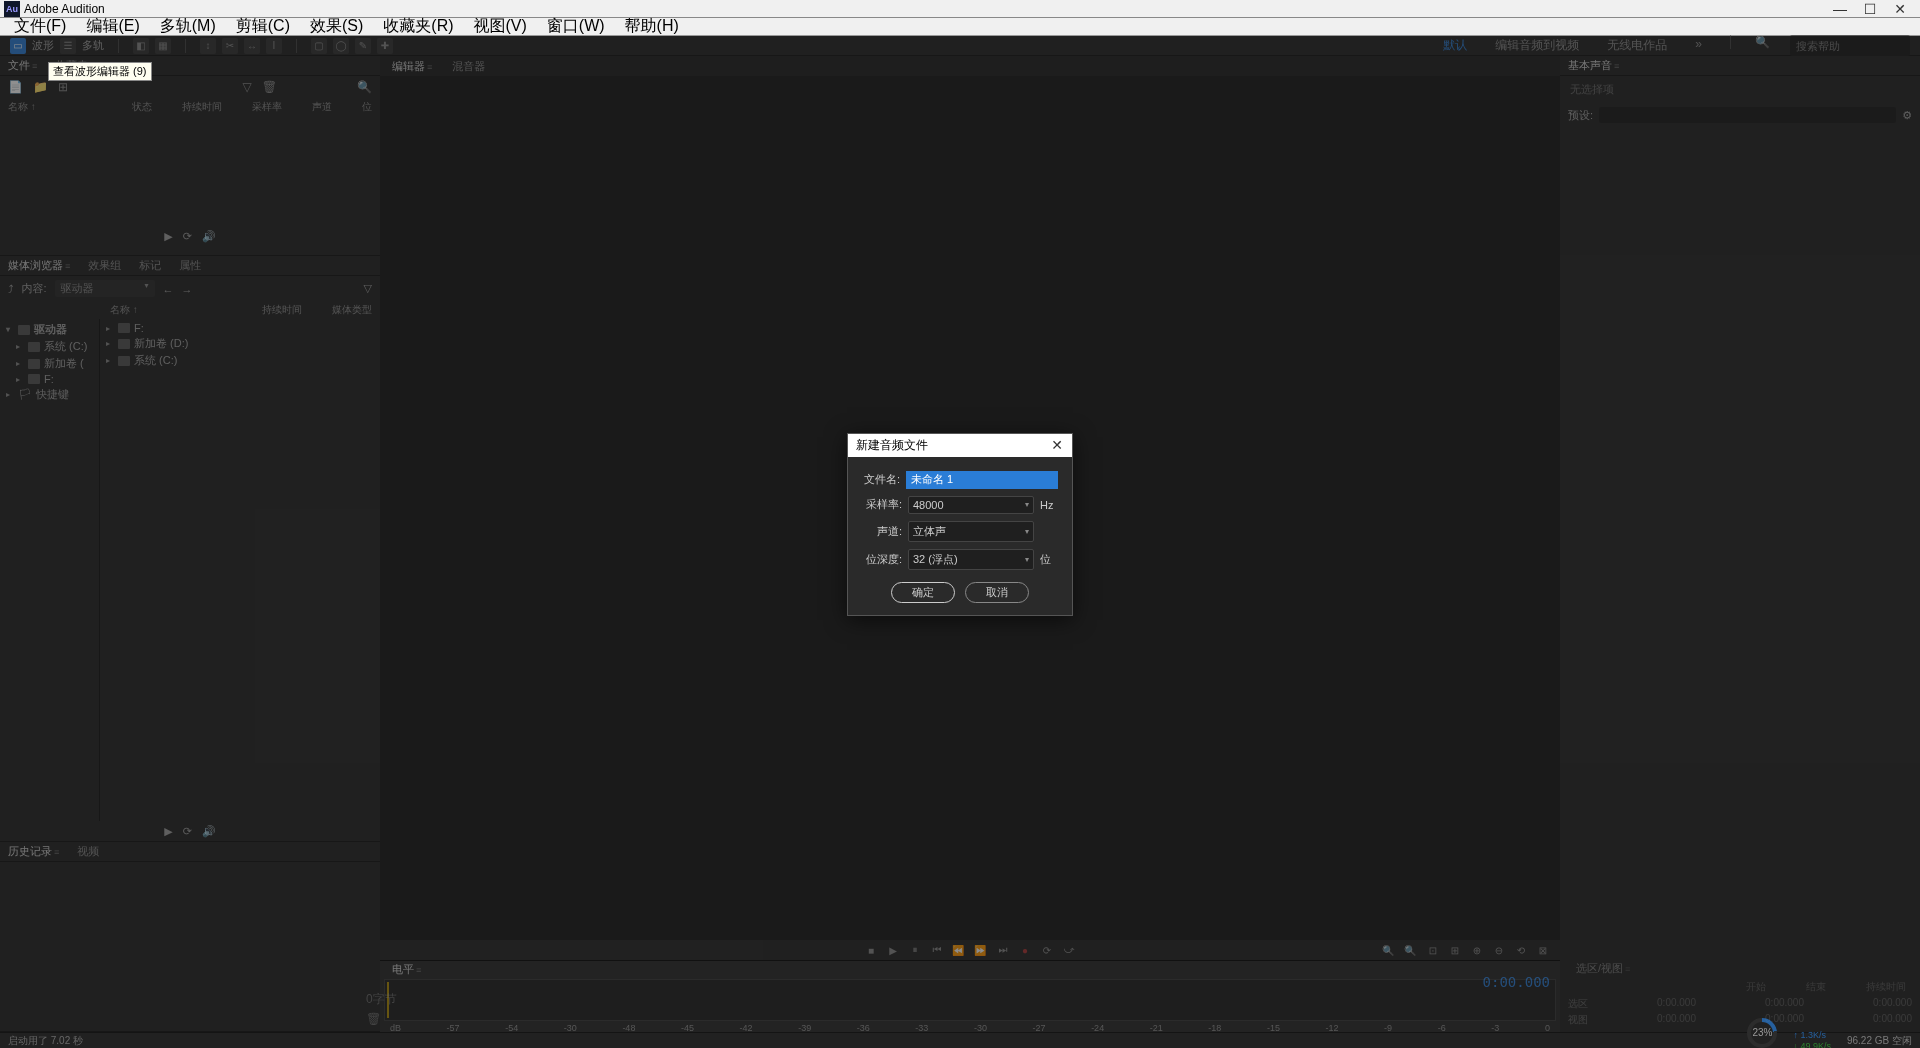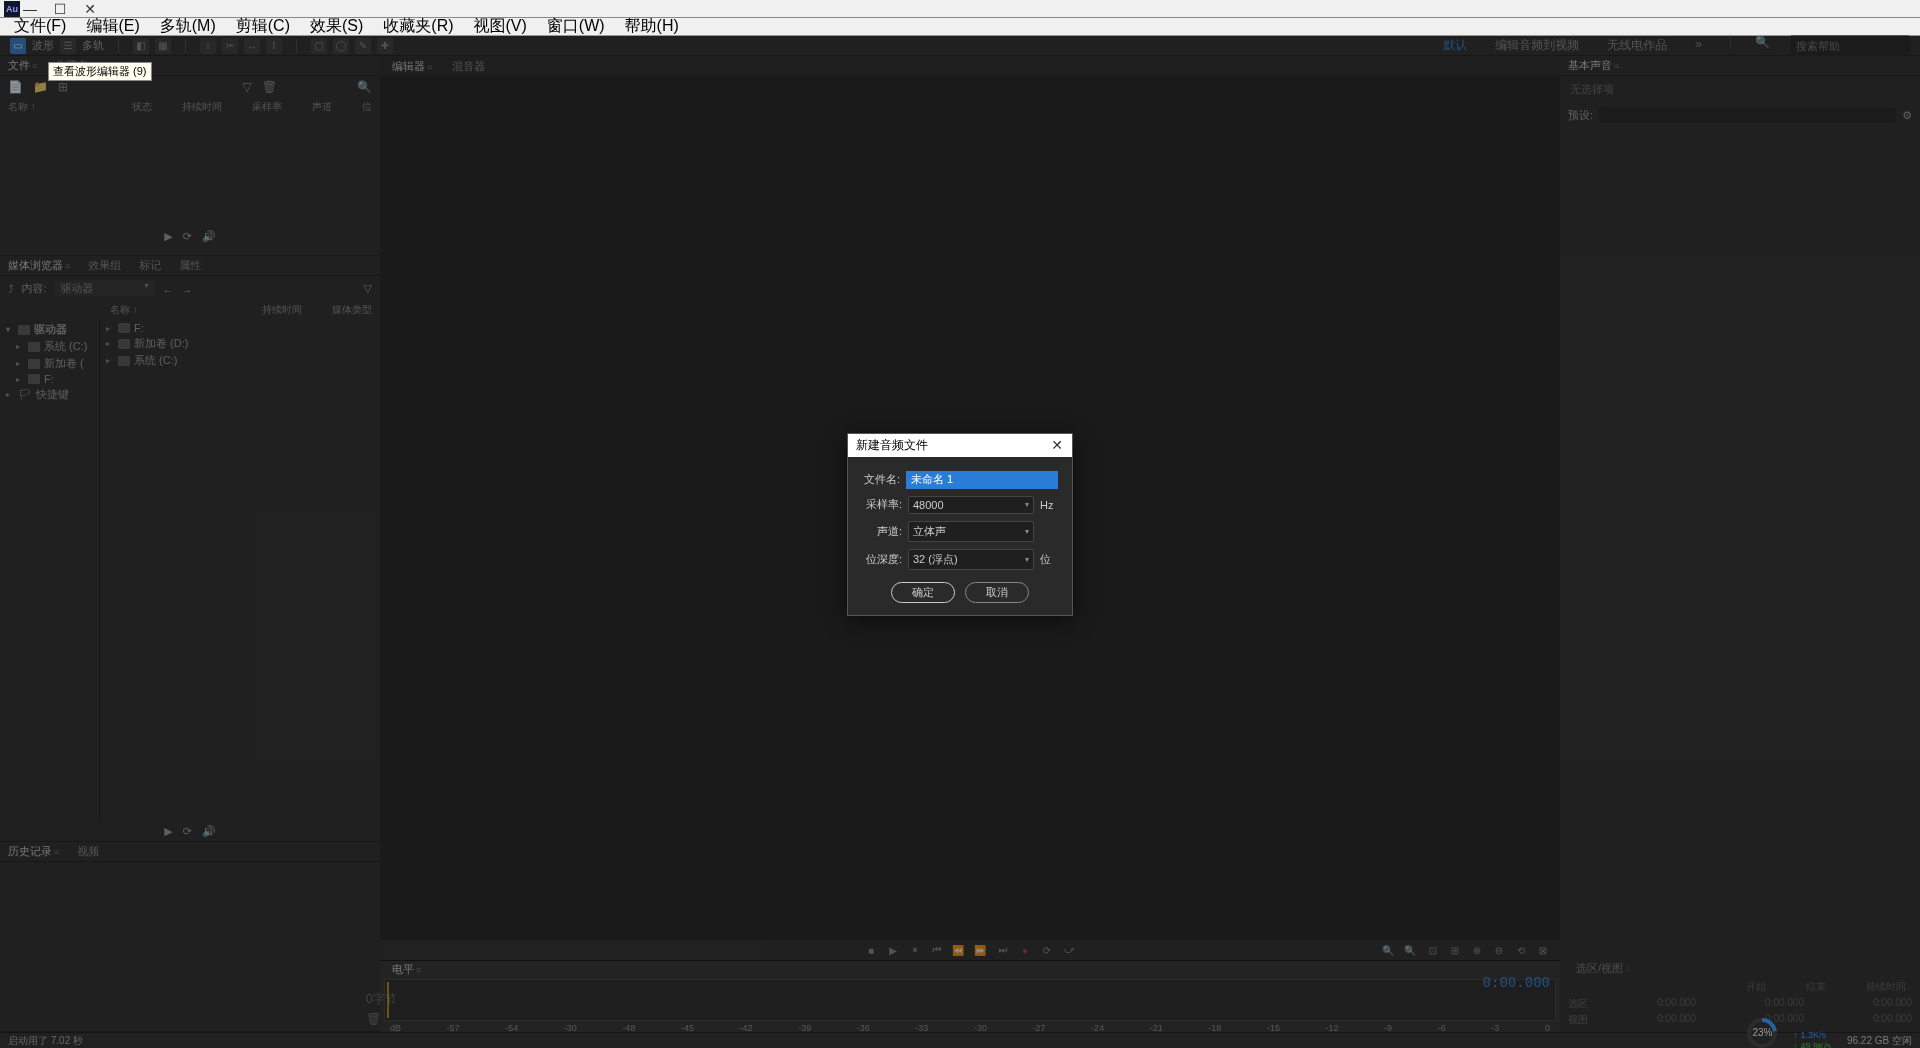--- a/index.html
+++ b/index.html
@@ -121,20 +121,21 @@
     .trash-icon { position:absolute; bottom:22px; left:366px; font-size:12px; color:#666; opacity:.5}
     .trash-icon2 { position:absolute; bottom:40px; left:366px; font-size:12px; color:#666; opacity:.5}
     .dimmed{opacity:0.5}
     .time-display{position:absolute;right:370px;bottom:58px;color:#2a7dd6;font-size:14px;font-family:monospace;opacity:.5}
   </style>
 </head>
 <body>
 
 <div class="title-bar">
   <div class="app-icon">Au</div>
+  <div class="title-text">Adobe Audition</div>
   <div class="win-controls">
     <div class="win-btn">—</div>
     <div class="win-btn">☐</div>
     <div class="win-btn">✕</div>
   </div>
 </div>
 
 <div class="menu-bar">
   <div class="menu-item">文件(F)</div>
   <div class="menu-item">编辑(E)</div>

